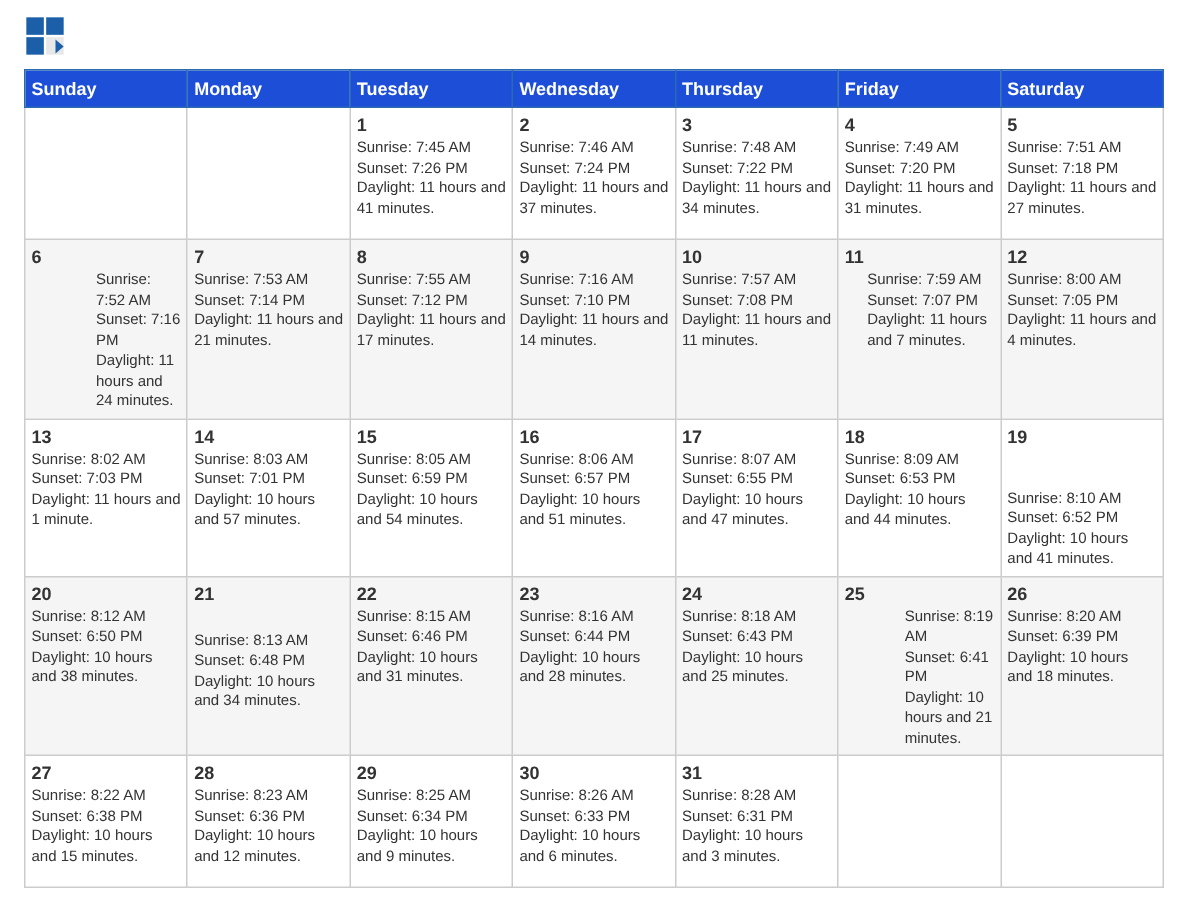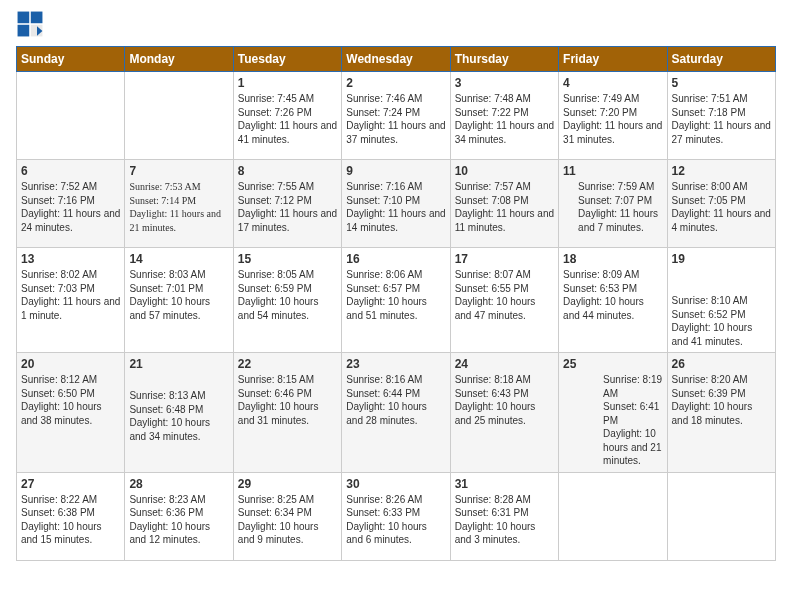--- a/index.html
+++ b/index.html
@@ -51,21 +51,21 @@
       font-size: 14px;
       font-weight: normal;
       color: #555;
     }
     table {
       width: 100%;
       border-collapse: collapse;
       table-layout: fixed;
     }
     thead tr th {
-      background: #a16207;
+      background: #1d4ed8;
       color: #fff;
       font-size: 12px;
       font-weight: bold;
       padding: 5px 4px;
       text-align: left;
       border: 1px solid #2a6aaf;
     }
     tbody tr td {
       border: 1px solid #ccc;
       vertical-align: top;
@@ -161,27 +161,27 @@
           <td>
             <div class="day-num">5</div>
             <div class="day-info" style="white-space: pre-line;">Sunrise: 7:51 AM
 Sunset: 7:18 PM
 Daylight: 11 hours and 27 minutes.</div>
           </td>
         </tr>
         <tr>
           <td>
             <div class="day-num">6</div>
-            <div class="day-info" style="white-space: pre-line;">Sunrise: 7:52 AM
+            <div class="day-info" style="white-space: pre-line; margin-left: 43px;">Sunrise: 7:52 AM
 Sunset: 7:16 PM
 Daylight: 11 hours and 24 minutes.</div>
           </td>
           <td>
             <div class="day-num">7</div>
-            <div class="day-info" style="white-space: pre-line; font-family: Liberation Serif, serif;">Sunrise: 7:53 AM
+            <div class="day-info" style="white-space: pre-line;">Sunrise: 7:53 AM
 Sunset: 7:14 PM
 Daylight: 11 hours and 21 minutes.</div>
           </td>
           <td>
             <div class="day-num">8</div>
             <div class="day-info" style="white-space: pre-line;">Sunrise: 7:55 AM
 Sunset: 7:12 PM
 Daylight: 11 hours and 17 minutes.</div>
           </td>
           <td>

